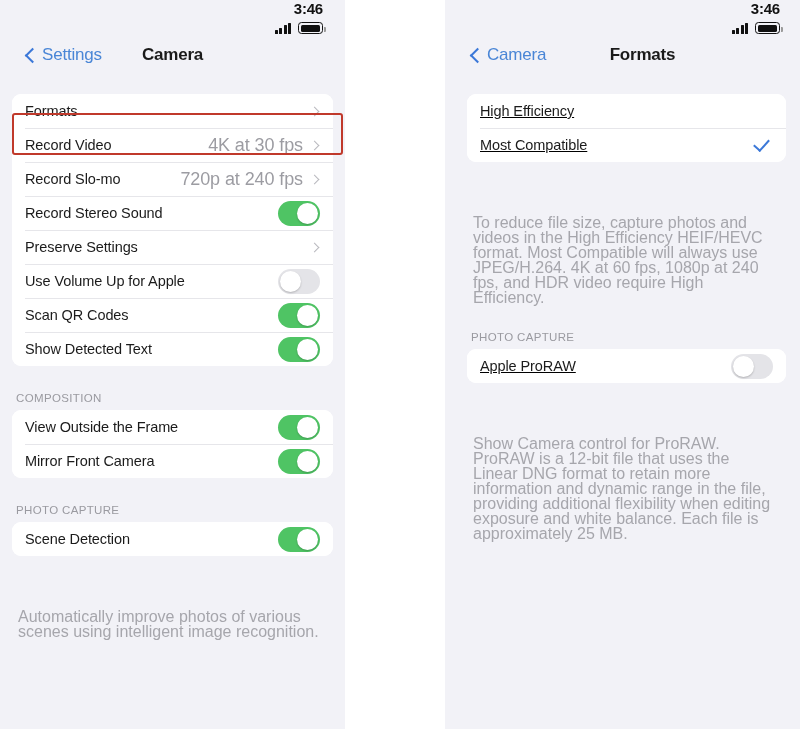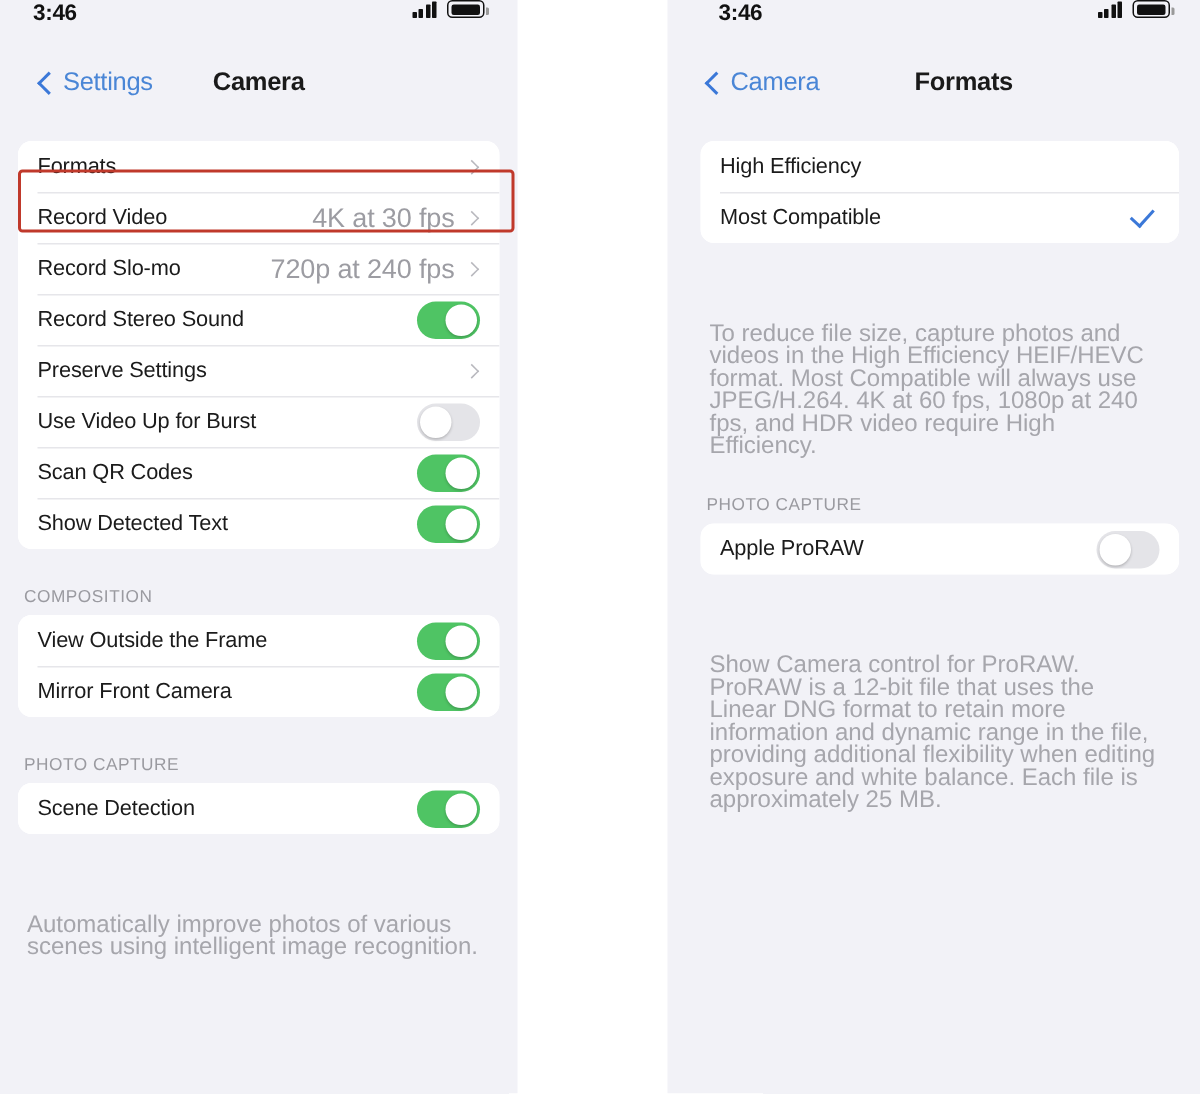--- a/index.html
+++ b/index.html
@@ -12,22 +12,22 @@
   .screens{ position:relative; width:800px; height:729px; display:flex; }
 
   
   .panel{ position:relative; height:729px; background:#f2f2f7; }
   .panel-left{ width:345px; }
   .gutter{ width:100px; background:#ffffff; height:729px; }
   .panel-right{ width:355px; }
 
   
   .statusbar{
-    height:34px; display:flex; align-items:flex-start;
-    justify-content:space-between; padding:0 22px 0 22px;
+    height:34px; display:flex; align-items:flex-end;
+    justify-content:space-between; padding:0 22px 0 22px;flex-direction:column;
   }
   .statusbar.right-sb{ padding:0 20px 0 34px; }
   .clock{ font-size:15px; font-weight:700; color:#111; letter-spacing:-0.2px; }
   .sb-icons{ display:flex; align-items:center; gap:7px; }
   .signal{ display:flex; align-items:flex-end; gap:1.5px; height:11px; }
   .signal i{ display:block; width:3px; background:#111; border-radius:0.5px; }
   .signal i:nth-child(1){ height:4px; }
   .signal i:nth-child(2){ height:6px; }
   .signal i:nth-child(3){ height:8.5px; }
   .signal i:nth-child(4){ height:11px; background:#111; }
@@ -43,21 +43,21 @@
   .chev-left{ width:11px; height:11px; border-left:2.4px solid #3b78d8;
               border-bottom:2.4px solid #3b78d8; transform:rotate(45deg); margin-left:4px;}
   .back-label{ font-size:17px; color:#4a86d6; letter-spacing:-0.2px; }
   .nav-title{ position:absolute; left:0; right:0; text-align:center;
               font-size:17px; font-weight:700; color:#1a1a1a; letter-spacing:-0.2px;
               pointer-events:none; }
   .panel-right .nav-title{ left:40px; right:0; }
 
   
   .group{ margin:0 12px; background:#ffffff; border-radius:9px; overflow:hidden; }
-  .panel-right .group{ margin:0 14px 0 22px; }
+  .panel-right .group{ margin:0 14px 0 22px;text-decoration:underline; }
   .group-header{
     font-size:11.5px; color:#9a9aa0; letter-spacing:0.35px;
     padding:0 0 6px 16px; text-transform:uppercase;
   }
   .panel-right .group-header{ padding-left:26px; }
   .group-footer{
     font-size:16px; line-height:15px; color:#a6a6ac; padding:7px 18px 0 18px;margin-top:46px;
   }
   .panel-right .group-footer{ padding:7px 22px 0 28px; }
 
@@ -157,21 +157,21 @@
             <span class="knob"></span>
           </span>
       </div>
       <div class="row">
         <span class="row-label">Preserve Settings</span>
         <span class="row-right">
           <span class="chev-right"></span>
         </span>
       </div>
       <div class="row">
-        <span class="row-label">Use Video Up for Burst</span>
+        <span class="row-label">Use Volume Up for Apple</span>
         <span class="toggle">
             <span class="knob"></span>
           </span>
       </div>
       <div class="row">
         <span class="row-label">Scan QR Codes</span>
         <span class="toggle on">
             <span class="knob"></span>
           </span>
       </div>

